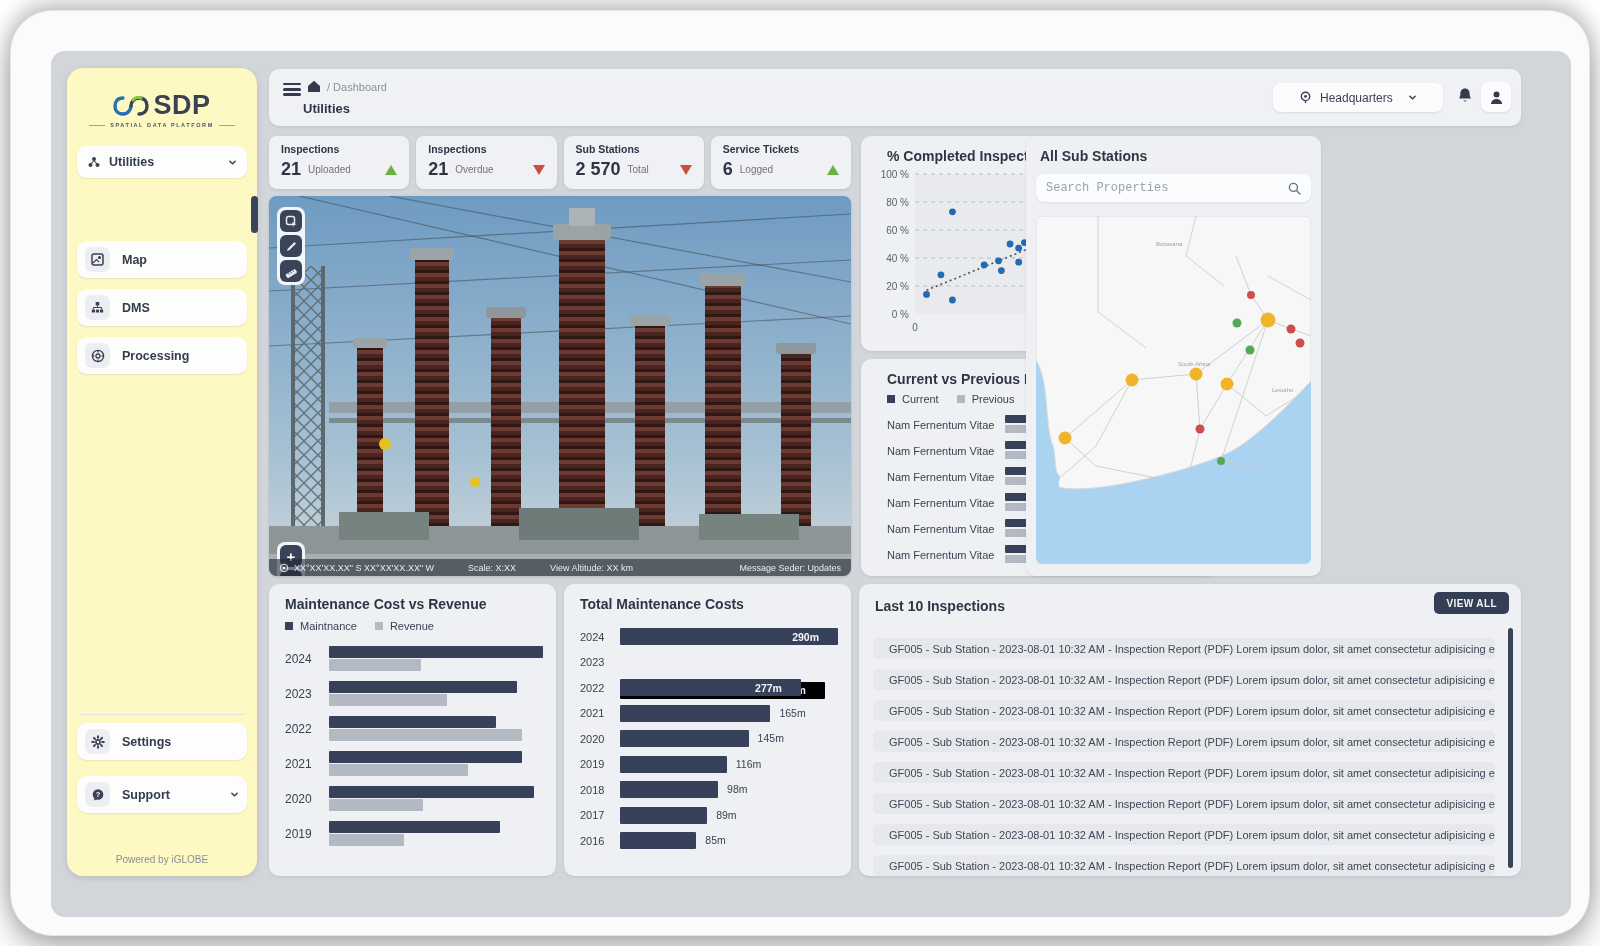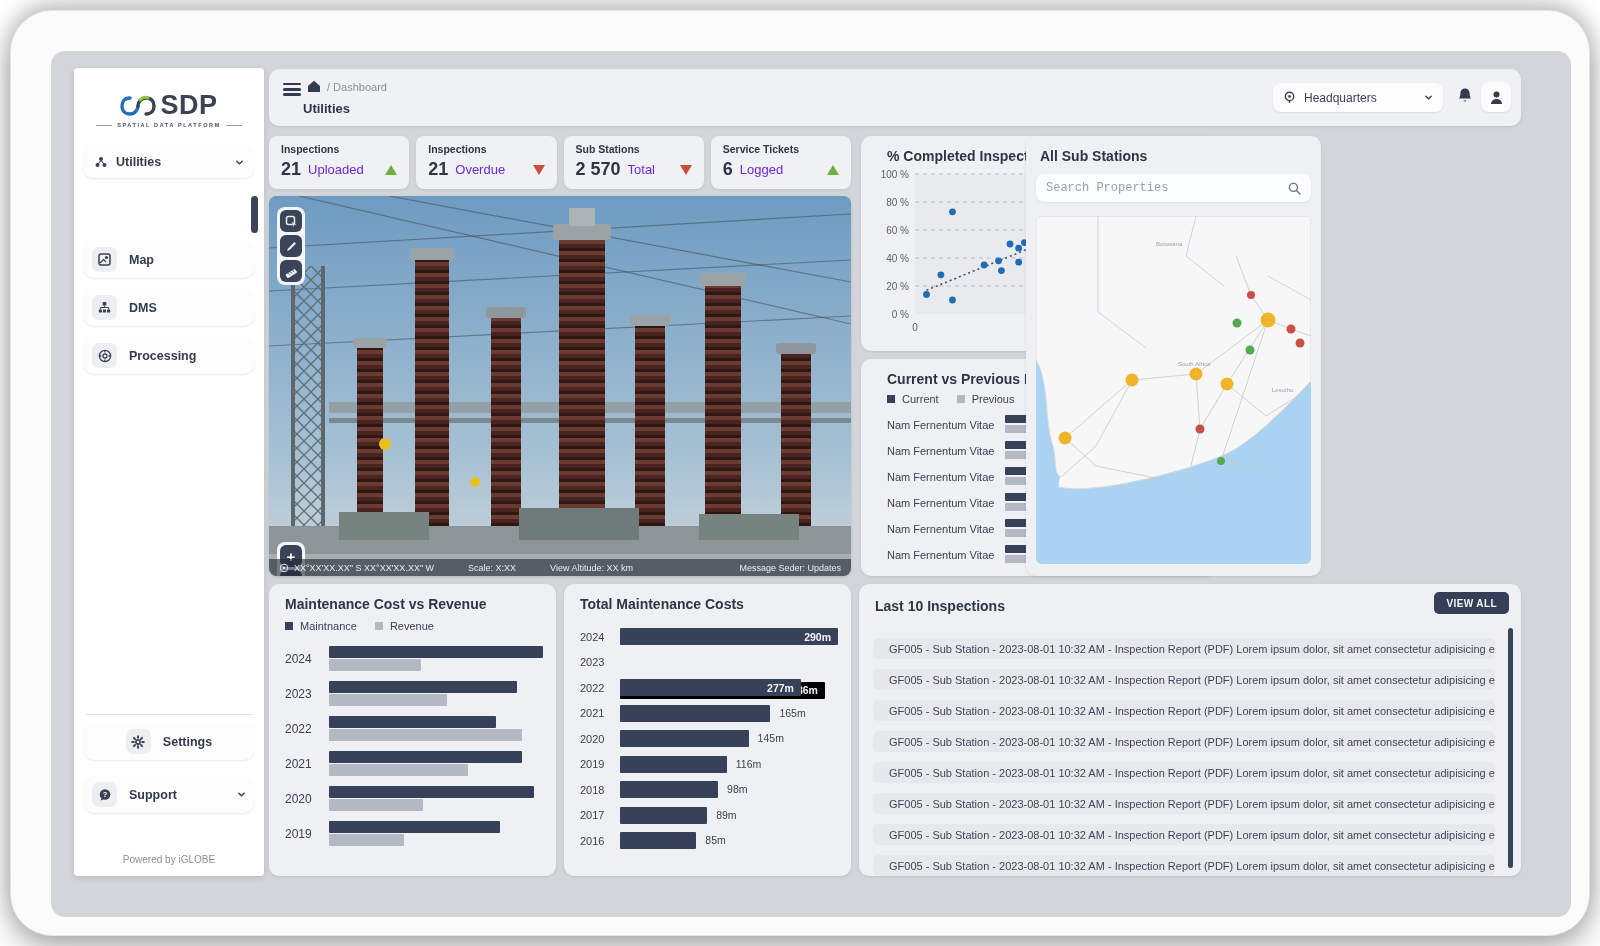--- a/index.html
+++ b/index.html
@@ -11,22 +11,22 @@
           box-shadow:0 14px 30px rgba(0,0,0,.30), 0 -8px 22px rgba(0,0,0,.22);}
   .screen{position:absolute;left:40px;top:40px;width:1520px;height:866px;
           background:#d2d5da;border-radius:14px;overflow:hidden;}
 
   
   .panel{position:absolute;background:#eef0f3;border-radius:10px;
          box-shadow:0 1px 3px rgba(25,30,45,.10);}
   .ptitle{font-size:14px;font-weight:bold;color:#2e3646;}
 
   
-  .sidebar{position:absolute;left:23px;top:17px;width:190px;height:808px;
-           background:#ffffff;border-radius:4px;box-shadow:0 2px 6px rgba(25,30,45,.12);}
+  .sidebar{position:absolute;left:16px;top:17px;width:190px;height:808px;
+           background:#fef9c3;border-radius:16px;box-shadow:0 2px 6px rgba(25,30,45,.12);}
   .logo{position:absolute;left:0;top:22px;width:190px;text-align:center;}
   .logo-row{display:flex;align-items:center;justify-content:center;gap:4px;}
   .logo-text{font-size:27px;font-weight:bold;color:#3a4254;letter-spacing:.5px;}
   .tagline{display:flex;align-items:center;justify-content:center;gap:5px;margin-top:1px;}
   .tagline span{font-size:5.5px;letter-spacing:1.6px;color:#4a5263;font-weight:bold;}
   .tagline i{display:block;width:16px;height:1px;background:#9aa0aa;}
   .side-select{position:absolute;left:10px;top:78px;width:170px;height:32px;background:#fdfdfe;
                border-radius:9px;display:flex;align-items:center;padding:0 10px;box-sizing:border-box;
                box-shadow:0 1px 2px rgba(25,30,45,.10);cursor:pointer;}
   .side-select .lbl{font-size:12.5px;font-weight:bold;color:#333b4c;margin-left:8px;}
@@ -44,37 +44,37 @@
 
   
   .topbar{position:absolute;left:218px;top:18px;width:1252px;height:57px;background:#eff1f4;
           border-radius:10px;box-shadow:0 1px 3px rgba(25,30,45,.10);}
   .hamburger{position:absolute;left:14px;top:14px;width:18px;height:13px;cursor:pointer;}
   .hamburger i{display:block;height:2.4px;background:#333b4c;border-radius:2px;margin-bottom:2.8px;}
   .crumb-home{position:absolute;left:38px;top:11px;}
   .crumb{position:absolute;left:58px;top:12px;font-size:11px;color:#8a919c;}
   .page-title{position:absolute;left:34px;top:32px;font-size:13px;font-weight:bold;color:#2e3646;}
   .loc-select{position:absolute;left:1004px;top:14px;width:170px;height:29px;background:#fcfcfd;
-              border-radius:8px;display:flex;align-items:center;padding:0 10px;box-sizing:border-box;
+              border-radius:8px;display:flex;align-items:center;padding:0 26px;box-sizing:border-box;
               box-shadow:0 1px 2px rgba(25,30,45,.10);cursor:pointer;}
   .loc-select .lbl{font-size:12px;color:#3a4252;margin-left:8px;}
   .loc-select .chev{margin-left:auto;}
   .bell-btn{position:absolute;left:1188px;top:18px;cursor:pointer;}
   .avatar-btn{position:absolute;left:1212px;top:13px;width:30px;height:30px;background:#fcfcfd;
               border-radius:8px;display:flex;align-items:center;justify-content:center;
               box-shadow:0 1px 2px rgba(25,30,45,.10);cursor:pointer;}
 
   
   .stats{position:absolute;left:218px;top:85px;width:582px;height:53px;display:flex;gap:7px;}
   .stat{flex:1;background:#eff1f4;border-radius:8px;padding:7px 12px 4px;box-sizing:border-box;
         box-shadow:0 1px 3px rgba(25,30,45,.10);}
   .stat-cat{font-size:10.5px;font-weight:bold;color:#2e3646;}
   .stat-row{display:flex;align-items:center;margin-top:4px;}
   .stat-num{font-size:18px;font-weight:bold;color:#2e3646;}
-  .stat-word{font-size:13px;color:#6d28d9;margin-left:7px;}
+  .stat-word{font-size:10px;color:#737373;margin-left:7px;}
   .tri{width:0;height:0;border-left:6.5px solid transparent;border-right:6.5px solid transparent;margin-left:auto;}
   .tri.up{border-bottom:10px solid #6cb044;}
   .tri.down{border-top:10px solid #c8503c;}
 
   
   .photo{position:absolute;left:218px;top:145px;width:582px;height:380px;border-radius:8px;
          overflow:hidden;box-shadow:0 1px 3px rgba(25,30,45,.15);background:#7ba3c9;}
   .tools{position:absolute;left:8px;top:11px;width:28px;background:rgba(252,252,253,.92);border-radius:8px;
          padding:3px;box-sizing:border-box;display:flex;flex-direction:column;gap:3px;}
   .tool-btn{width:22px;height:22px;border-radius:6px;background:#3a4459;display:flex;align-items:center;
@@ -110,21 +110,21 @@
 
   
   .tmc-panel{left:513px;top:533px;width:287px;height:292px;}
   .tmc-panel .ptitle{position:absolute;left:16px;top:12px;}
   .tmc-rows{position:absolute;left:16px;top:44px;width:258px;}
   .tmc-row{display:flex;align-items:center;height:17px;margin-bottom:8.5px;}
   .tmc-year{width:40px;font-size:11px;color:#3a4252;}
   .tmc-barzone{flex:1;position:relative;height:17px;}
   .tmc-bar{position:absolute;left:0;top:0;height:17px;background:#38415a;border-radius:1px;
            display:flex;align-items:center;justify-content:flex-end;}
-  .tmc-val-in{color:#f4f5f8;font-size:10.5px;font-weight:bold;padding-right:7px;}
+  .tmc-val-in{color:#f4f5f8;font-size:10.5px;font-weight:bold;padding-right:19px;}
   .tmc-val-out{position:absolute;top:2px;font-size:10.5px;color:#3a4252;}
 
   
   .subs-panel{left:975px;top:85px;width:295px;height:440px;}
   .subs-panel .ptitle{position:absolute;left:14px;top:12px;}
   .search-box{position:absolute;left:10px;top:38px;width:275px;height:28px;background:#fbfcfd;
               border-radius:8px;display:flex;align-items:center;box-shadow:0 1px 2px rgba(25,30,45,.08);}
   .search-box input{flex:1;border:0;background:transparent;outline:none;font-size:12px;color:#3a4252;
                     padding:0 10px;font-family:Liberation Mono, monospace;}
   .search-box input::placeholder{color:#9aa1ac;}
@@ -209,21 +209,21 @@
           <circle cx="7" cy="7" r="5.6" fill="none" stroke="#3a4254" stroke-width="1.3"></circle>
           <circle cx="7" cy="7" r="2" fill="none" stroke="#3a4254" stroke-width="1.3"></circle>
           <path d="M7 1.4 V3.4 M7 10.6 V12.6 M1.4 7 H3.4 M10.6 7 H12.6" stroke="#3a4254" stroke-width="1.3"></path>
         </svg>
       </span>
       <span class="nav-label">Processing</span>
     </div>
 
     <div class="side-divider"></div>
 
-    <div class="nav-item" style="top:655px;justify-content:center;">
+    <div class="nav-item" style="top:655px;">
       <span class="nav-tile">
         <svg width="14" height="14" viewBox="0 0 14 14">
           <circle cx="7" cy="7" r="2.1" fill="none" stroke="#3a4254" stroke-width="1.6"></circle>
           <g stroke="#3a4254" stroke-width="2" stroke-linecap="round">
             <path d="M7 1.2 V2.8 M7 11.2 V12.8 M1.2 7 H2.8 M11.2 7 H12.8"></path>
             <path d="M2.9 2.9 L4 4 M10 10 L11.1 11.1 M11.1 2.9 L10 4 M4 10 L2.9 11.1"></path>
           </g>
         </svg>
       </span>
       <span class="nav-label">Settings</span>

